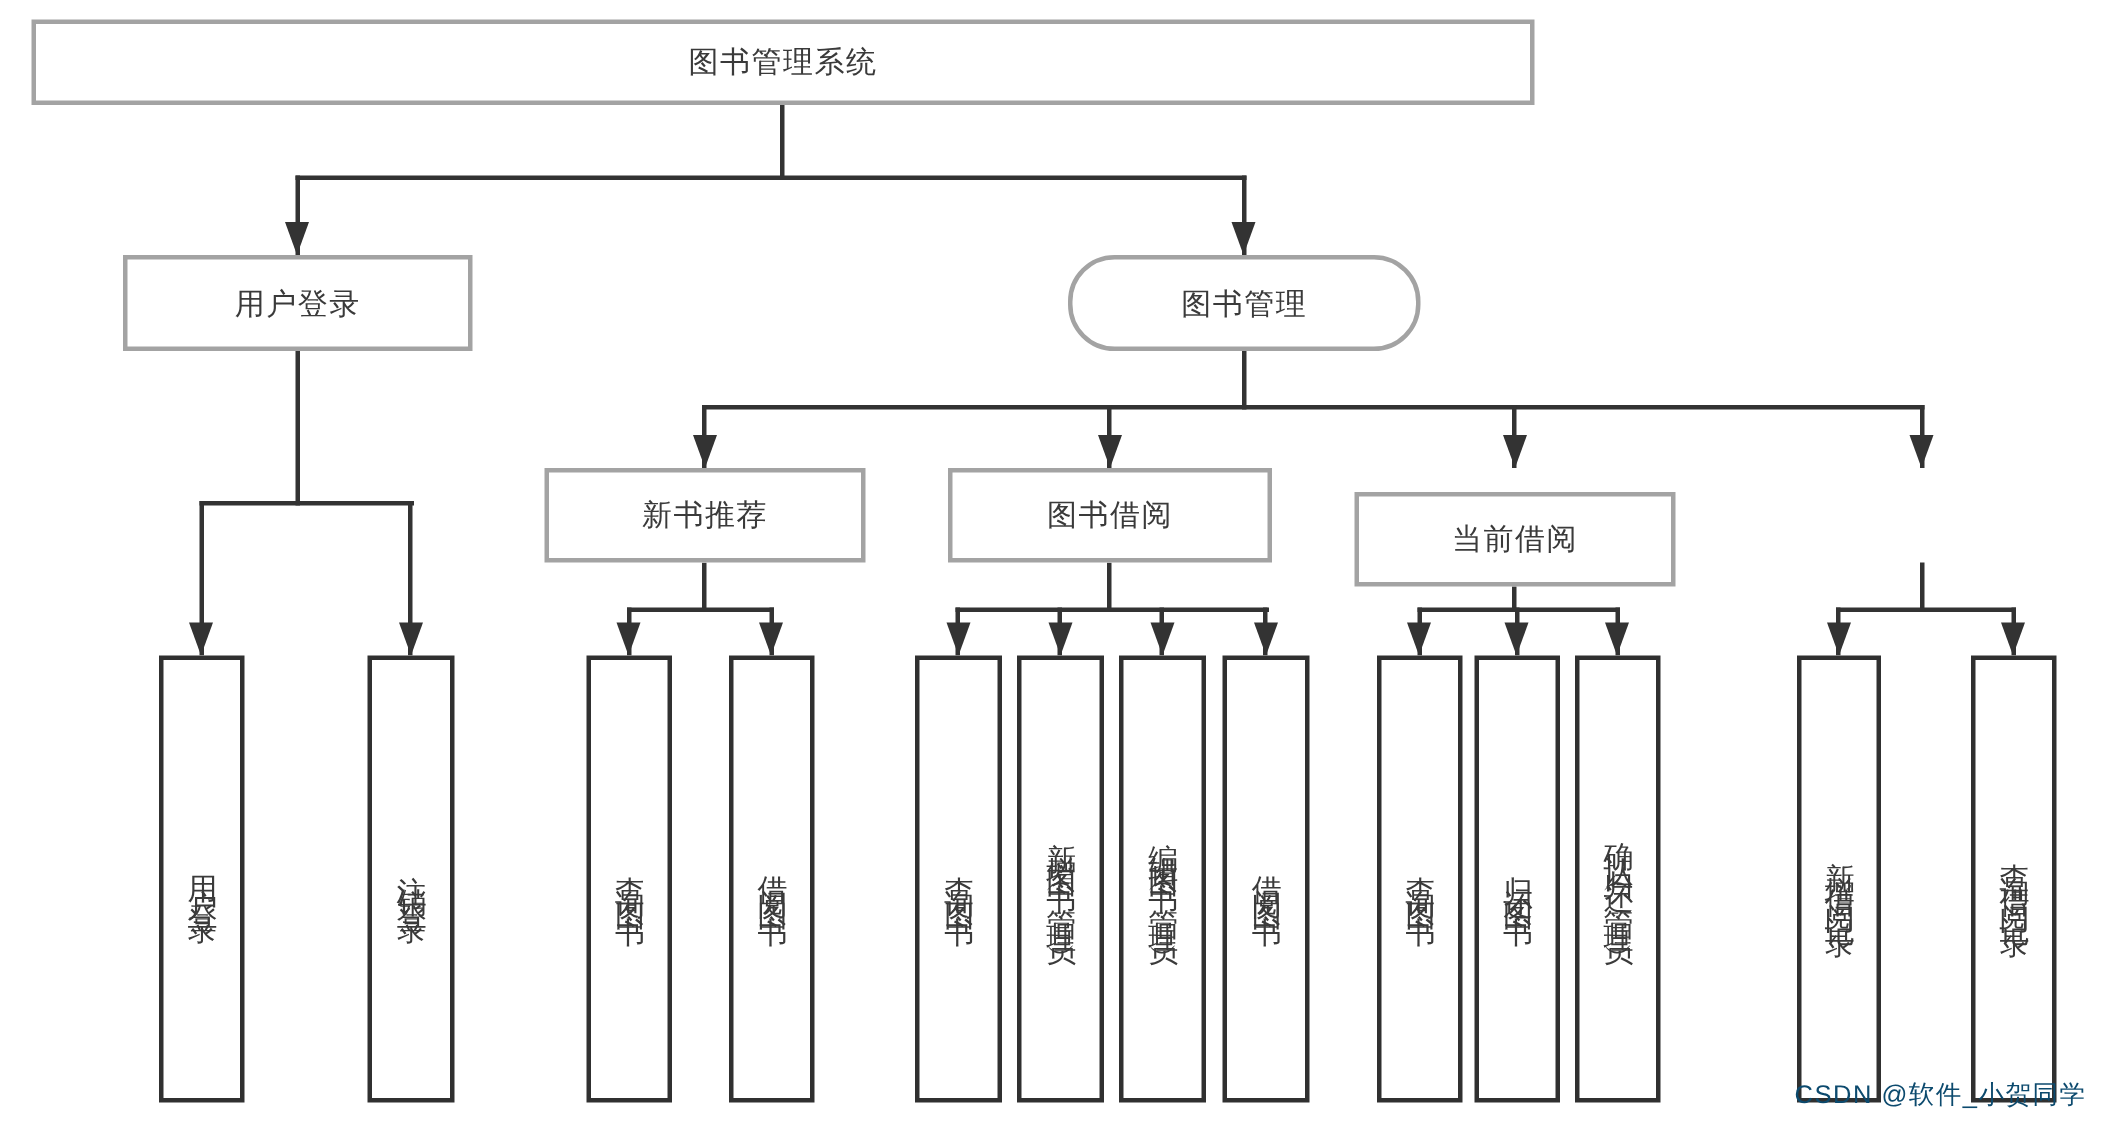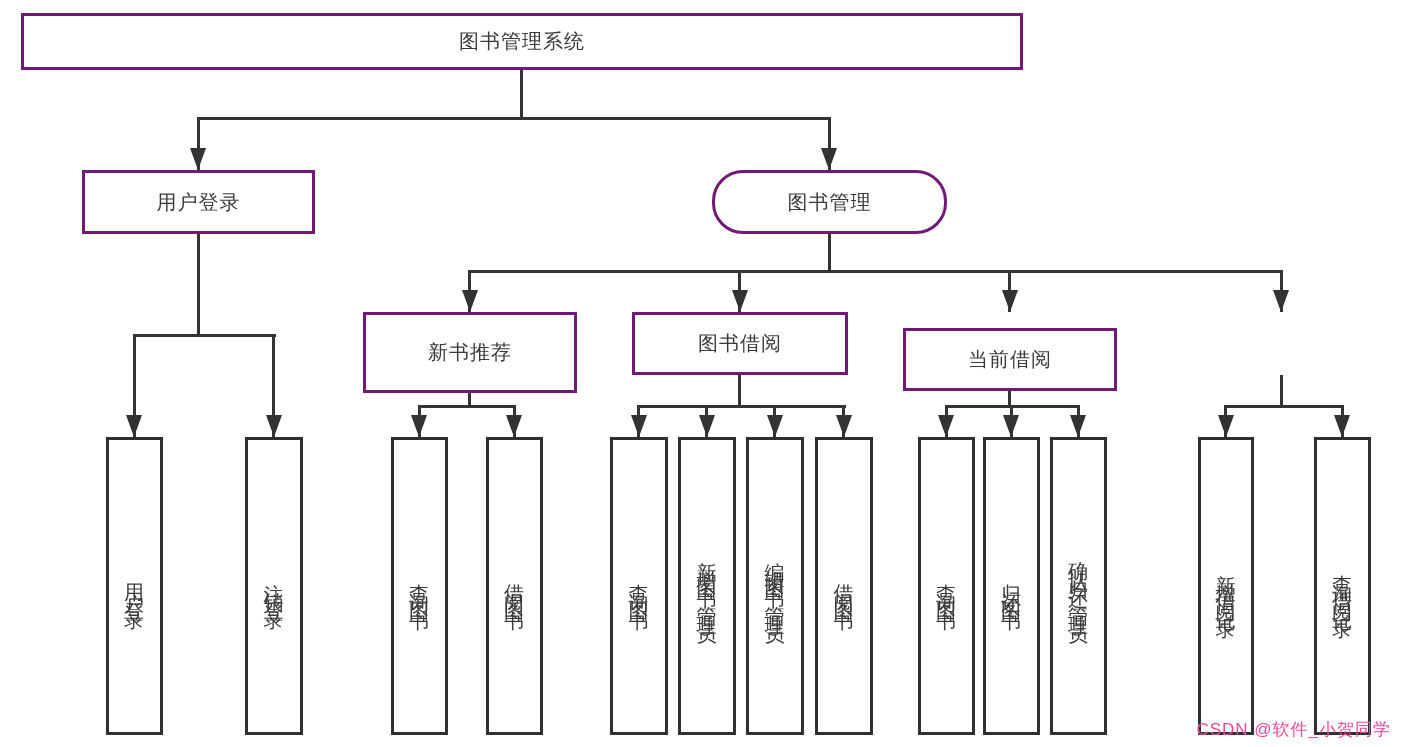--- a/index.html
+++ b/index.html
@@ -7,21 +7,21 @@
     position:relative;
     width:1405px;height:747px;
     background:#ffffff;
     font-family:"Liberation Sans","DejaVu Sans",sans-serif;
     color:#3a3a3a;
     overflow:hidden;
   }
   .node{
     position:absolute;
     box-sizing:border-box;
-    border:3px solid #701a75;
+    border:3px solid #a3a3a3;
     background:#ffffff;
     display:flex;align-items:center;justify-content:center;
     font-size:20px;
     letter-spacing:1px;
     color:#3a3a3a;
   }
   .vnode{
     position:absolute;
     box-sizing:border-box;
     border:3px solid #303030;
@@ -42,21 +42,21 @@
   .arr{
     position:absolute;width:0;height:0;
     border-left:8px solid transparent;
     border-right:8px solid transparent;
     border-top:22px solid #333333;
   }
   .watermark{
     position:absolute;
     right:14px;bottom:6px;
     font-size:17px;
-    color:#ec4899;
+    color:#0c4a6e;
     letter-spacing:1px;
   }
 </style>
 </head>
 <body>
 
 <div class="diagram">
 
   <div class="vline" style="left:520px;top:70px;height:48px;"></div>
   <div class="hline" style="left:197px;top:117px;width:634px;"></div>
@@ -121,21 +121,21 @@
     <span>图书管理系统</span>
   </div>
 
   <div class="node" style="left:82px;top:170px;width:233px;height:64px;">
     <span>用户登录</span>
   </div>
   <div class="node" style="left:712px;top:170px;width:235px;height:64px;border-radius:31px;">
     <span>图书管理</span>
   </div>
 
-  <div class="node" style="left:363px;top:312px;width:214px;height:81px;">
+  <div class="node" style="left:363px;top:312px;width:214px;height:63px;">
     <span>新书推荐</span>
   </div>
   <div class="node" style="left:632px;top:312px;width:216px;height:63px;">
     <span>图书借阅</span>
   </div>
   <div class="node" style="left:903px;top:328px;width:214px;height:63px;">
     <span>当前借阅</span>
   </div>
 
   <div class="vnode" style="left:106px;top:437px;width:57px;height:298px;">

